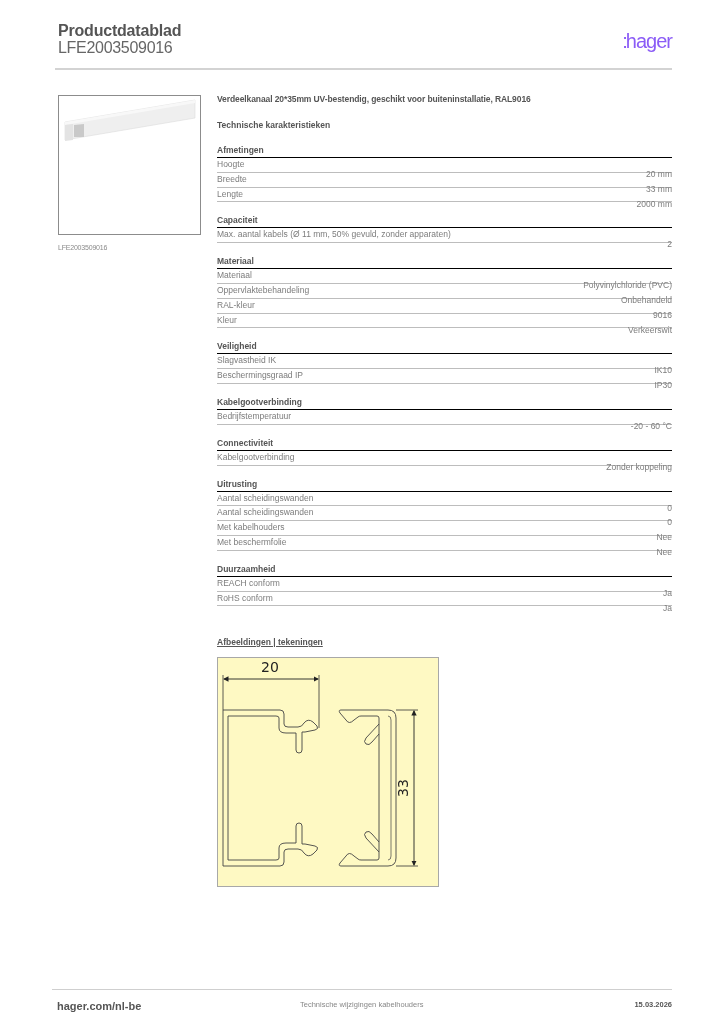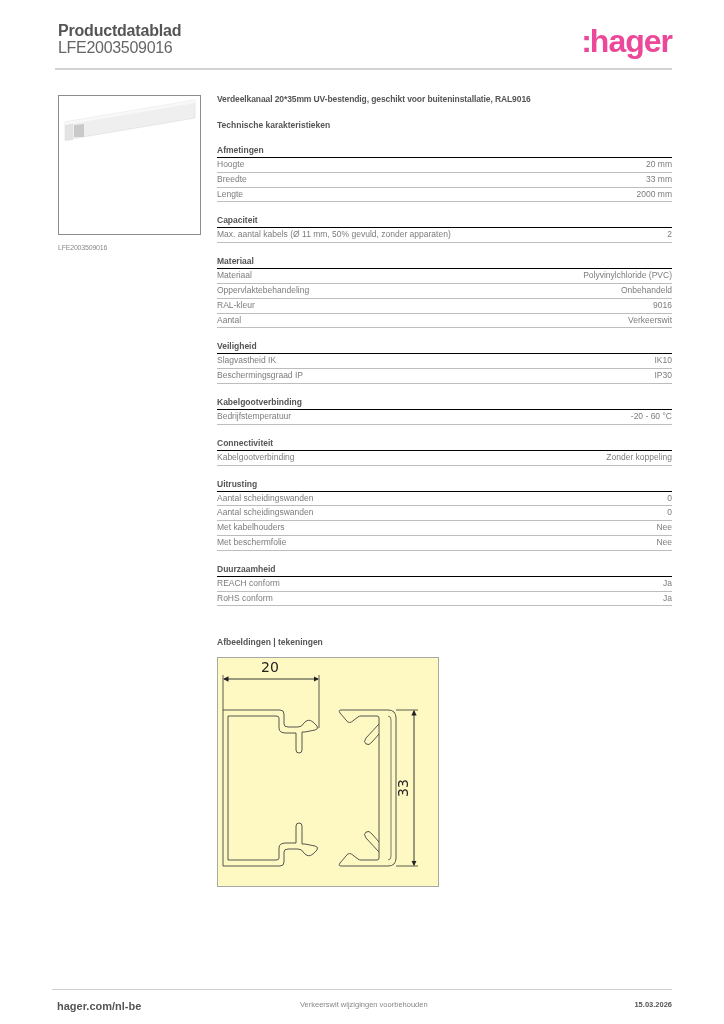--- a/index.html
+++ b/index.html
@@ -10,21 +10,21 @@
     .header-title {
       position: absolute; left: 58px; top: 22px;
       font-size: 16px; font-weight: bold; color: #555555; letter-spacing: -0.2px;
     }
     .header-sku {
       position: absolute; left: 58px; top: 39px;
       font-size: 16px; color: #666666; letter-spacing: -0.3px;
     }
     .logo {
       position: absolute; right: 52px; top: 28px;
-      font-size: 32px; font-weight: bold; color: #ec4899; letter-spacing: -1px;
+      font-size: 20px; font-weight: normal; color: #8b5cf6; letter-spacing: -1px;
       line-height: 26px;
     }
     .logo .colon { letter-spacing: -2px; }
     .header-rule {
       position: absolute; left: 55px; top: 68px; width: 617px; height: 2px; background: #d3d3d3;
     }
     .product-image {
       position: absolute; left: 58px; top: 95px; width: 143px; height: 140px;
       border: 1px solid #8c8c8c; box-sizing: border-box; background: #fff; overflow: hidden;
     }
@@ -42,28 +42,28 @@
     .tech-title {
       margin-top: 12px; font-size: 8.5px; font-weight: bold; color: #555555; height: 14px; line-height: 14px;
     }
     .section { margin-top: 12px; }
     .section:first-of-type { margin-top: 12px; }
     .section-title {
       font-size: 8.5px; font-weight: bold; color: #555555; height: 13px; line-height: 13px;
       border-bottom: 1px solid #000000;
     }
     .row {
-      display: flex; justify-content: space-between; align-items: flex-end;
+      display: flex; justify-content: space-between; align-items: center;
       height: 13.8px; line-height: 13.8px; font-size: 8.5px; color: #7c7c7c;
       border-bottom: 1px solid #bdbdbd;
     }
     .row .val { text-align: right; margin-top: 20px; }
     .drawings-title {
       position: absolute; left: 217px; top: 637px;
-      font-size: 8.5px; font-weight: bold; color: #555555;
+      font-size: 8.5px; font-weight: bold; color: #555555; text-decoration: underline;
     }
     .drawing-box {
       position: absolute; left: 217px; top: 657px; width: 222px; height: 230px;
       border: 1px solid #a8a8a8; box-sizing: border-box; background: #fef9c3;
     }
     .footer-rule {
       position: absolute; left: 52px; top: 989px; width: 620px; height: 1px; background: #cfcfcf;
     }
     .footer-left {
       position: absolute; left: 57px; top: 1000px; font-size: 11px; font-weight: bold; color: #555555;
@@ -132,21 +132,21 @@
       </div>
     <div class="row">
         <span>Oppervlaktebehandeling</span>
         <span class="val">Onbehandeld</span>
       </div>
     <div class="row">
         <span>RAL-kleur</span>
         <span class="val">9016</span>
       </div>
     <div class="row">
-        <span>Aantal</span>
+        <span>Kleur</span>
         <span class="val">Verkeerswit</span>
       </div>
   </div>
 
   <div class="section">
     <div class="section-title">Veiligheid</div>
     <div class="row">
         <span>Slagvastheid IK</span>
         <span class="val">IK10</span>
       </div>
@@ -232,15 +232,15 @@
     <line x1="178" y1="52" x2="200" y2="52" stroke="#333" stroke-width="0.8"></line>
     <line x1="178" y1="208" x2="200" y2="208" stroke="#333" stroke-width="0.8"></line>
     <line x1="196" y1="53" x2="196" y2="207" stroke="#222" stroke-width="0.9" marker-start="url(#arrs)" marker-end="url(#arr)"></line>
     <text x="0" y="0" font-family="DejaVu Sans, sans-serif" font-size="14" fill="#222" text-anchor="middle" transform="translate(190,130) rotate(-90)">33</text>
   </svg>
 </div>
 
 <div>
   <div class="footer-rule"></div>
   <div class="footer-left">hager.com/nl-be</div>
-  <div class="footer-center">Verkeerswit wijzigingen voorbehouden</div>
+  <div class="footer-center">Technische wijzigingen kabelhouders</div>
   <div class="footer-right">15.03.2026</div>
 </div>
 
 </body></html>

